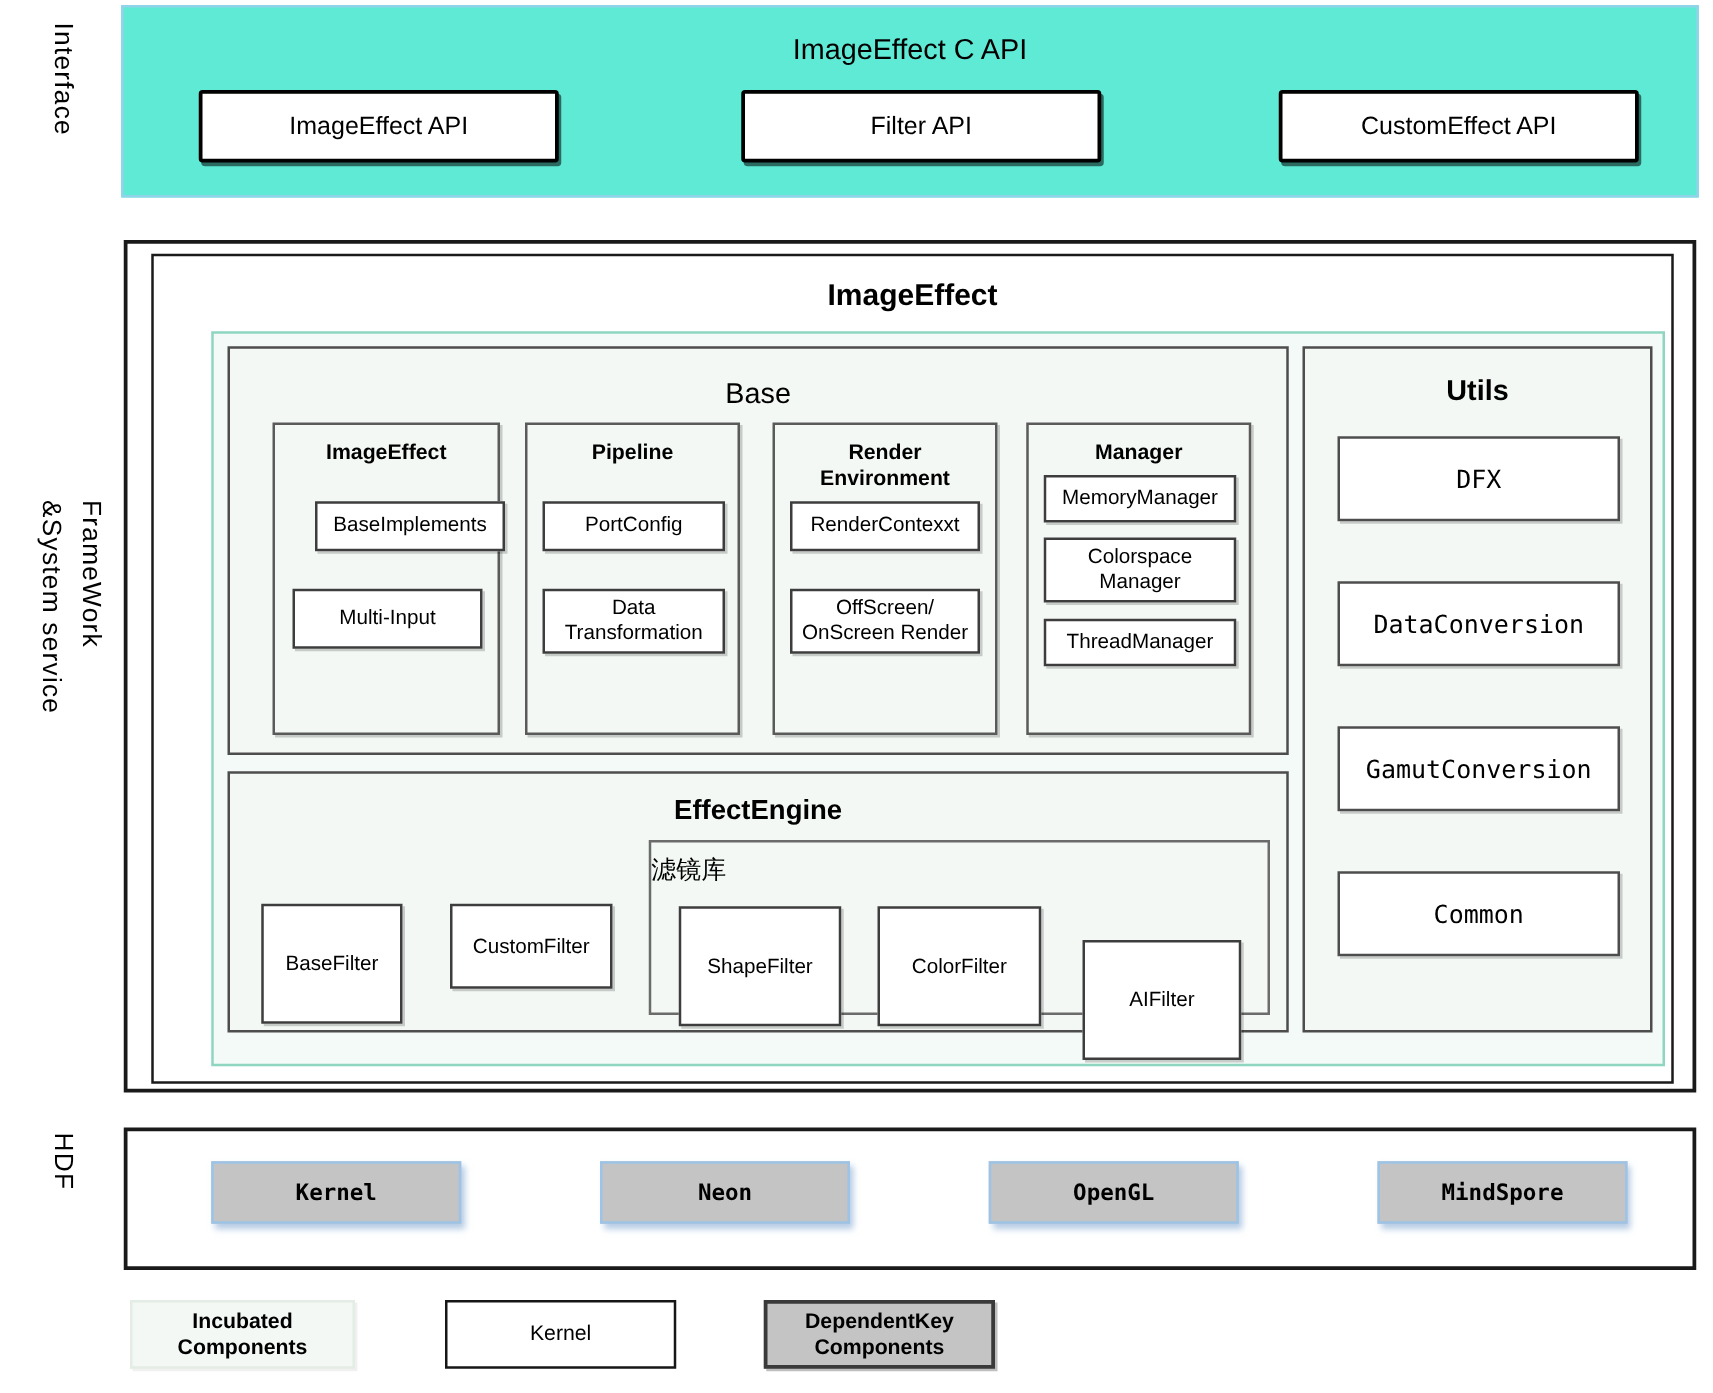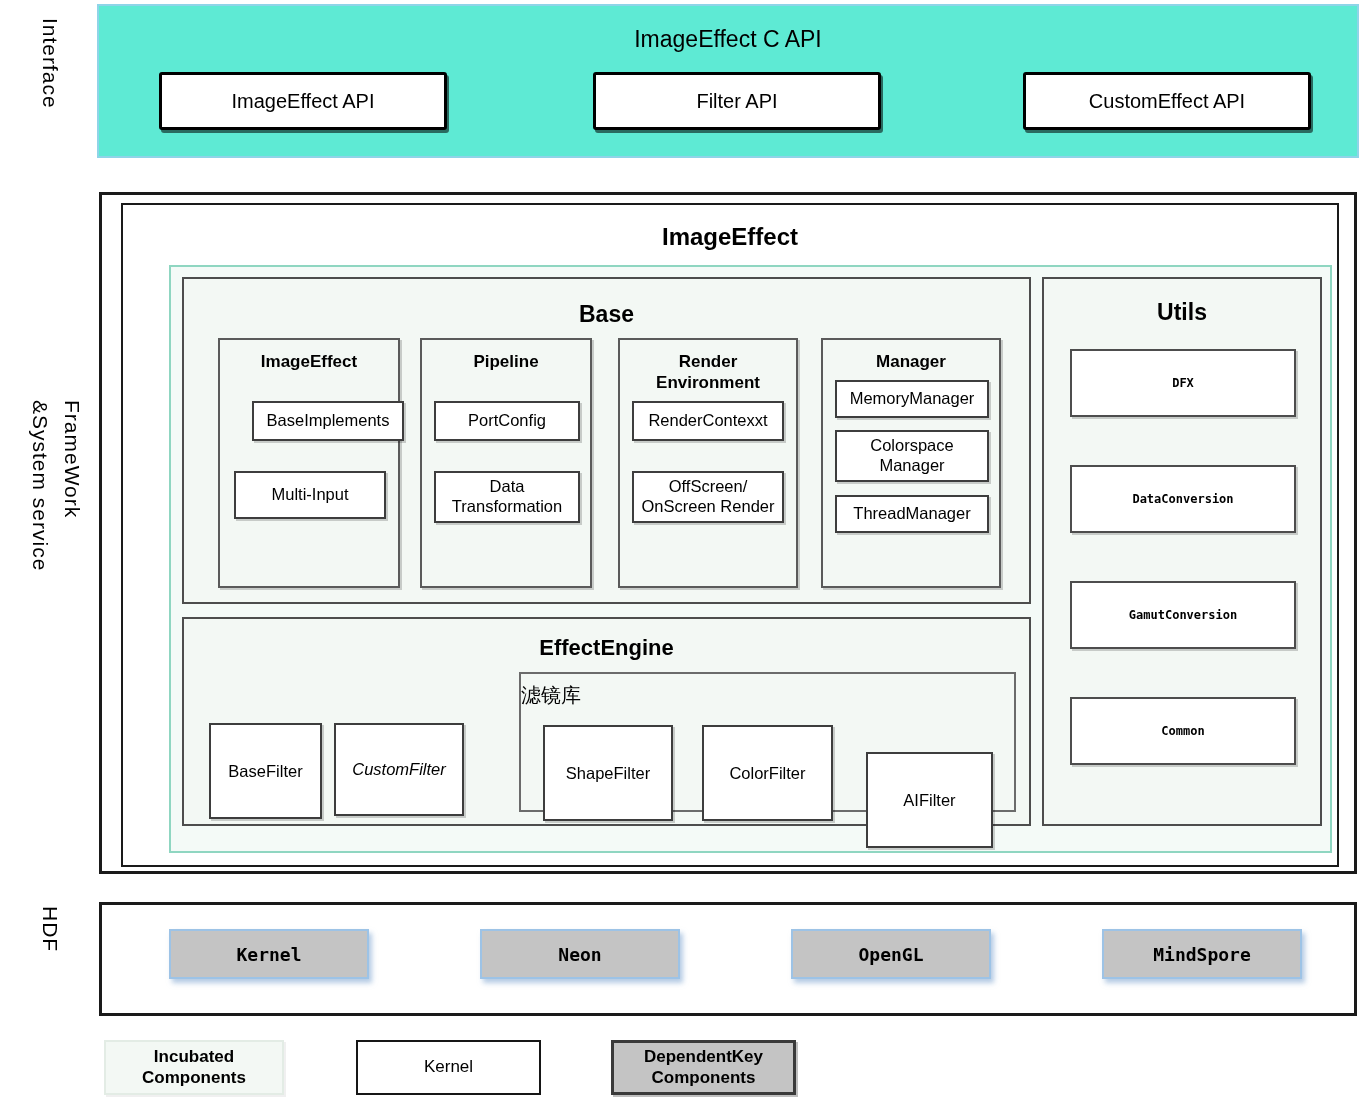--- a/index.html
+++ b/index.html
@@ -75,21 +75,21 @@
 
   
   #base-box {
     position: absolute; left: 11px; top: 10px;
     width: 849px; height: 327px;
     border: 2px solid #4d4d4d;
     background: #f3f8f4;
   }
   #base-title {
     position: absolute; left: 0; top: 22px; width: 100%;
-    text-align: center; font-size: 23px; font-weight: bold;
+    text-align: center; font-size: 23px; font-weight: normal;
   }
   .base-col {
     position: absolute; top: 59px;
     height: 250px;
     border: 2px solid #5a5a5a;
     background: #f3f8f4;
     box-shadow: 2px 2px 0 rgba(0,0,0,0.18);
   }
   .base-col-title {
     position: absolute; left: 0; top: 11px; width: 100%;
@@ -121,23 +121,22 @@
   #utils-title {
     position: absolute; left: 0; top: 20px; width: 100%;
     text-align: center; font-size: 23px; font-weight: bold;
   }
   .utils-item {
     position: absolute; left: 26px; width: 226px; height: 68px;
     border: 2px solid #4d4d4d;
     background: #ffffff;
     display: flex; align-items: center; justify-content: center;
     font-family: "DejaVu Sans Mono", monospace;
-    font-size: 12px;
+    font-size: 20px;
     box-shadow: 2px 2px 0 rgba(0,0,0,0.18);
-    font-weight: bold;
   }
 
   
   #engine-box {
     position: absolute; left: 11px; top: 350px;
     width: 849px; height: 209px;
     border: 2px solid #4d4d4d;
     background: #f3f8f4;
   }
   #engine-title {
@@ -156,21 +155,21 @@
   }
   .filter-item {
     position: absolute;
     border: 2px solid #3d3d3d;
     background: #ffffff;
     display: flex; align-items: center; justify-content: center;
     font-size: 16.5px;
     box-shadow: 2px 2px 0 rgba(0,0,0,0.18);
   }
   #f-base   { left: 25px;  top: 104px; width: 113px; height: 96px; }
-  #f-custom { left: 150px; top: 104px; width: 130px; height: 93px; font-style: italic; }
+  #f-custom { left: 176px; top: 104px; width: 130px; height: 68px; }
   #fl-shape { left: 22px;  top: 51px;  width: 130px; height: 96px; }
   #fl-color { left: 181px; top: 51px;  width: 131px; height: 96px; }
   #fl-ai    { left: 345px; top: 51px;  width: 127px; height: 96px; margin-top: 27px; }
 
   
   #hdf-section {
     position: absolute; left: 99px; top: 902px;
     width: 1258px; height: 114px;
     border: 3px solid #1a1a1a;
     background: #ffffff;

